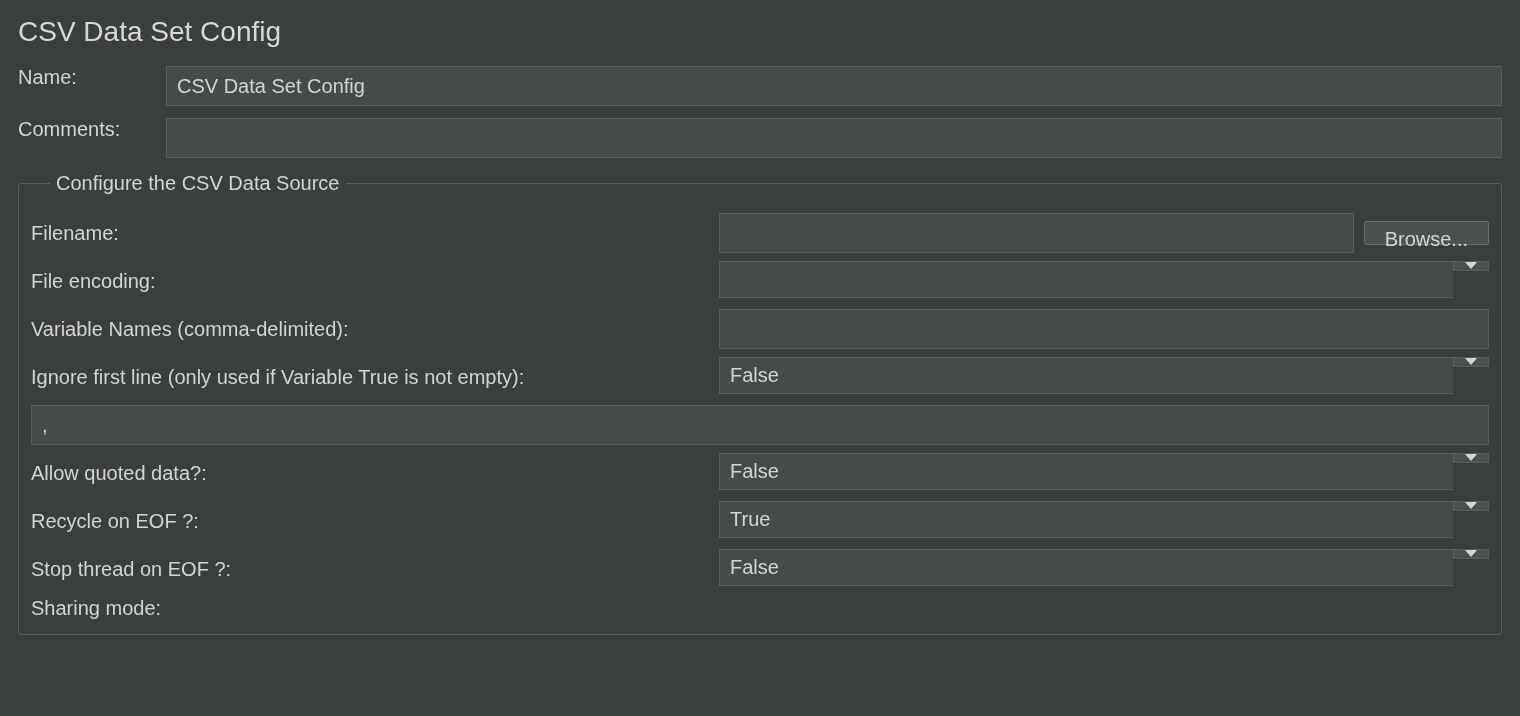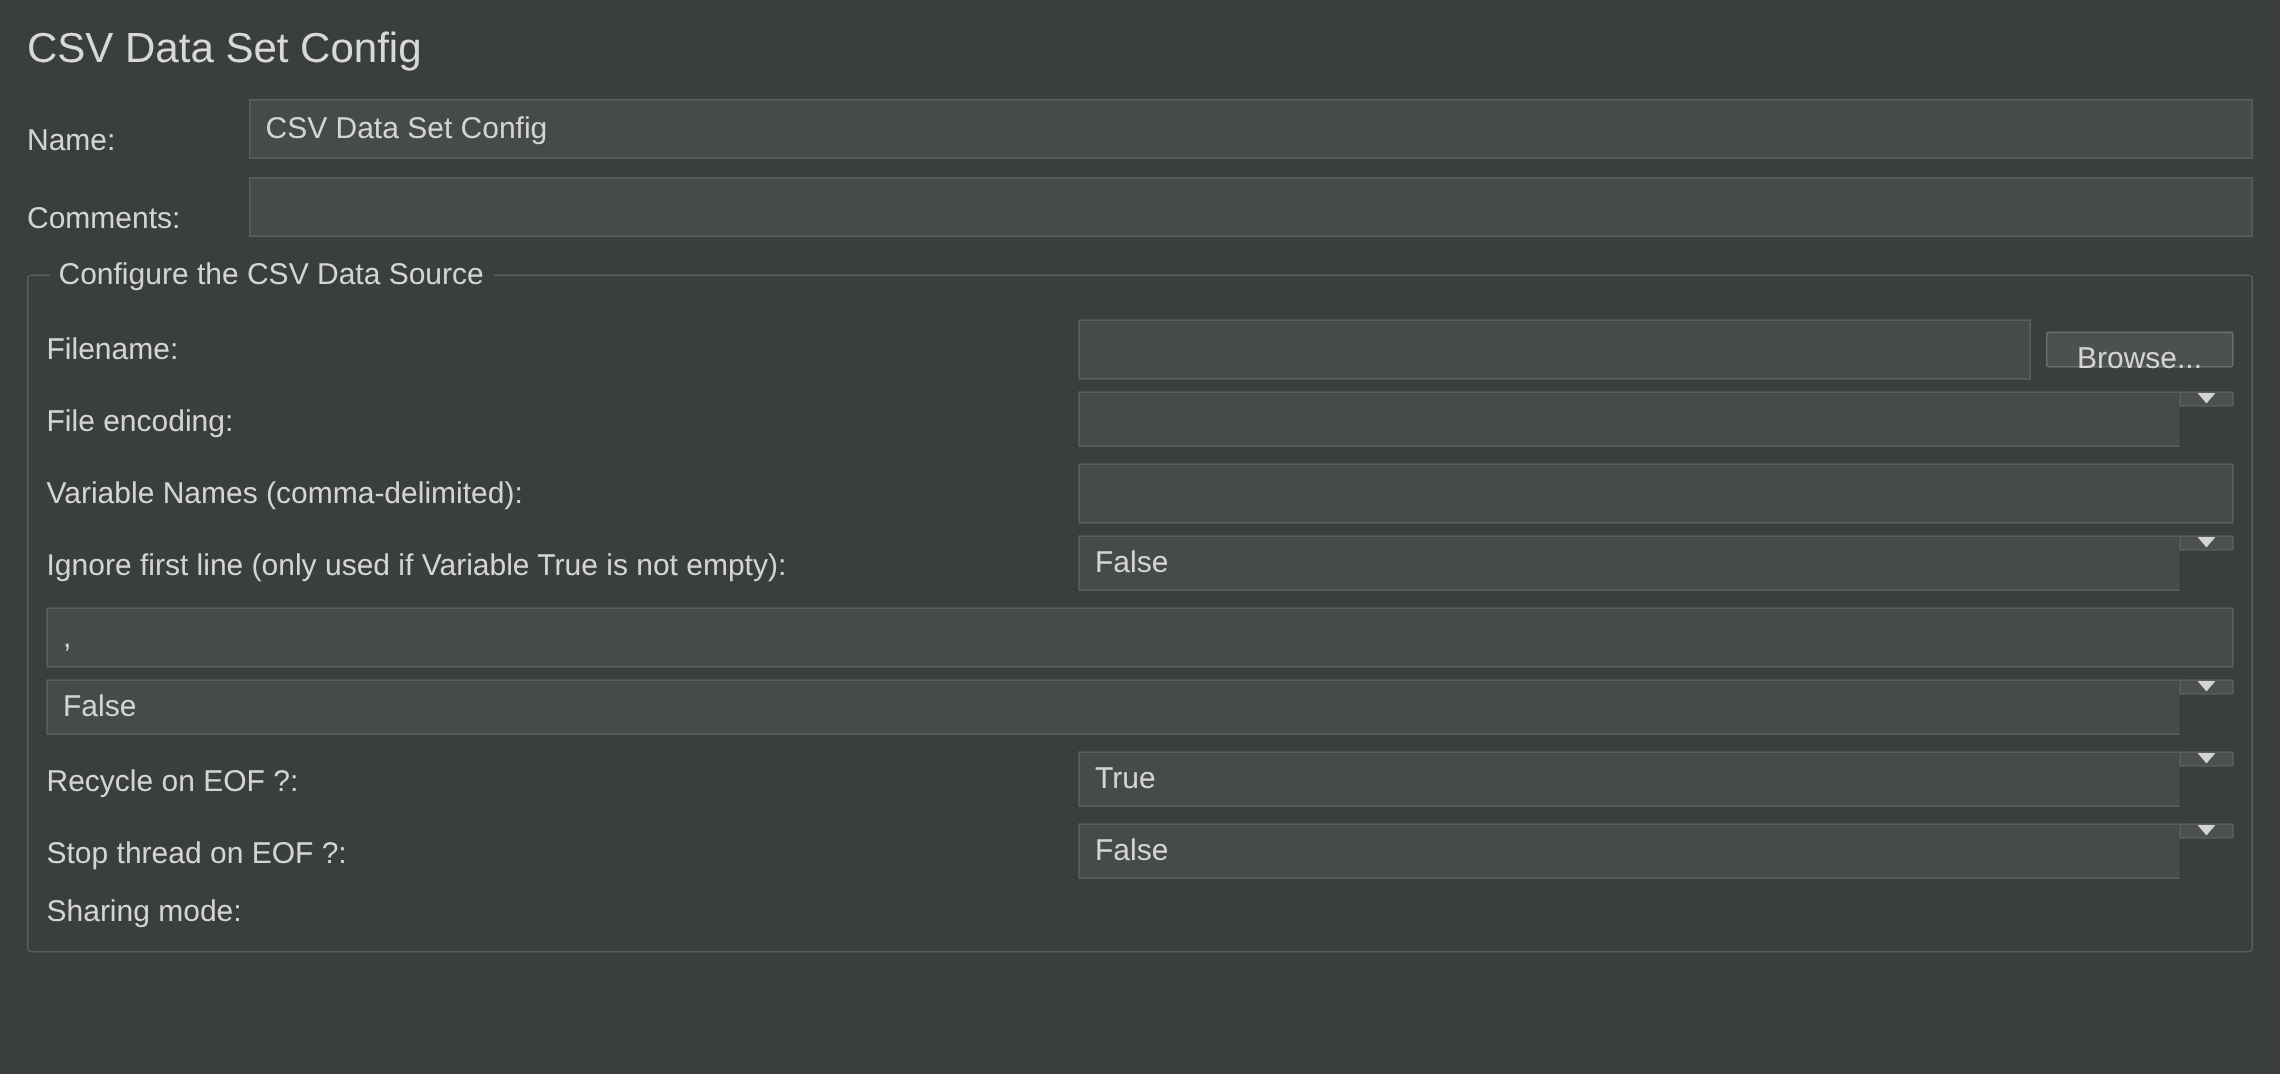--- a/index.html
+++ b/index.html
@@ -19,21 +19,21 @@
   }
   .title {
     font-size: 28px;
     font-weight: 400;
     color: #d8d8d8;
     margin-bottom: 18px;
     margin-top: 4px;
   }
   .top-row {
     display: flex;
-    align-items: flex-end;
+    align-items: flex-start;
     margin-bottom: 12px;
   }
   .top-label {
     width: 148px;
     color: #d4d4d4;
     font-size: 20px;
   }
   .text-input {
     flex: 1;
     background: #464a4b;
@@ -49,21 +49,21 @@
     border: 1px solid #5a5e5f;
     border-radius: 3px;
     margin-top: 14px;
     padding: 18px 12px 14px 12px;
     position: relative;
   }
   fieldset.group legend {
     color: #d4d4d4;
     font-size: 20px;
     padding: 0 6px;
-    margin-left: 2px;
+    margin-left: 19px;
   }
   .form-row {
     display: flex;
     align-items: center;
     margin-bottom: 8px;
   }
   .form-row:last-child {
     margin-bottom: 0;
     gap: 28px;
   }
@@ -188,20 +188,21 @@
     </div>
   </div>
 
   <div class="form-row">
     <div class="form-control">
       <input class="text-input" type="text" value="," style="">
     </div>
   </div>
 
   <div class="form-row">
+    <div class="form-label">Allow quoted data?:</div>
     <div class="form-control">
       <div class="combo">
         <input class="combo-input" type="text" value="False" style="">
         <div class="combo-btn">
           <svg viewBox="0 0 12 8">
               <path d="M0 0 L6 7 L12 0 Z"></path>
             </svg>
         </div>
       </div>
     </div>

